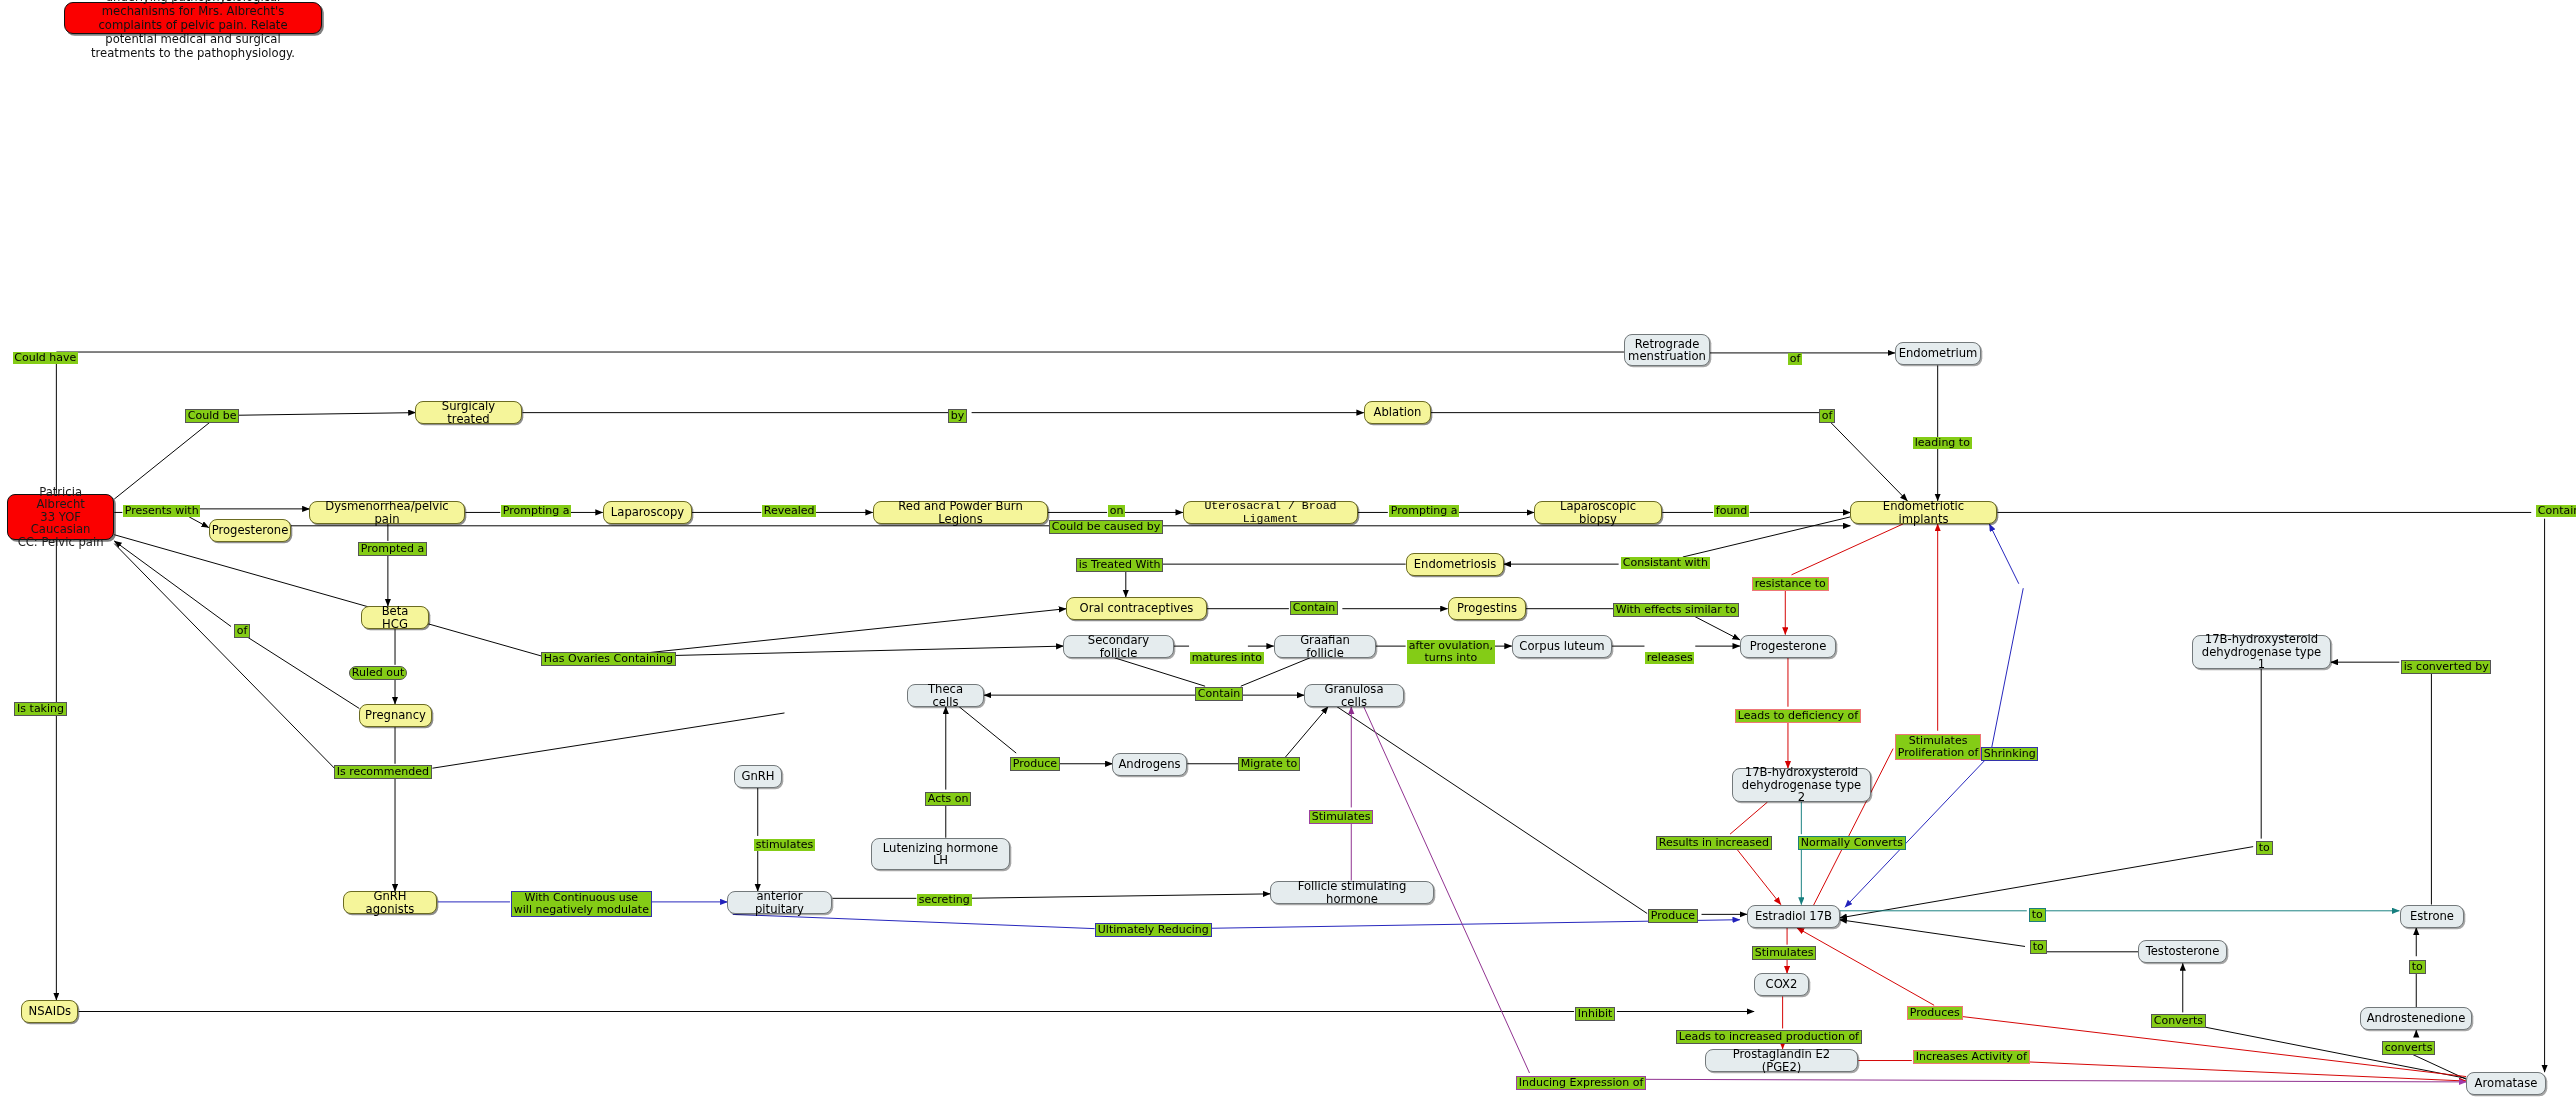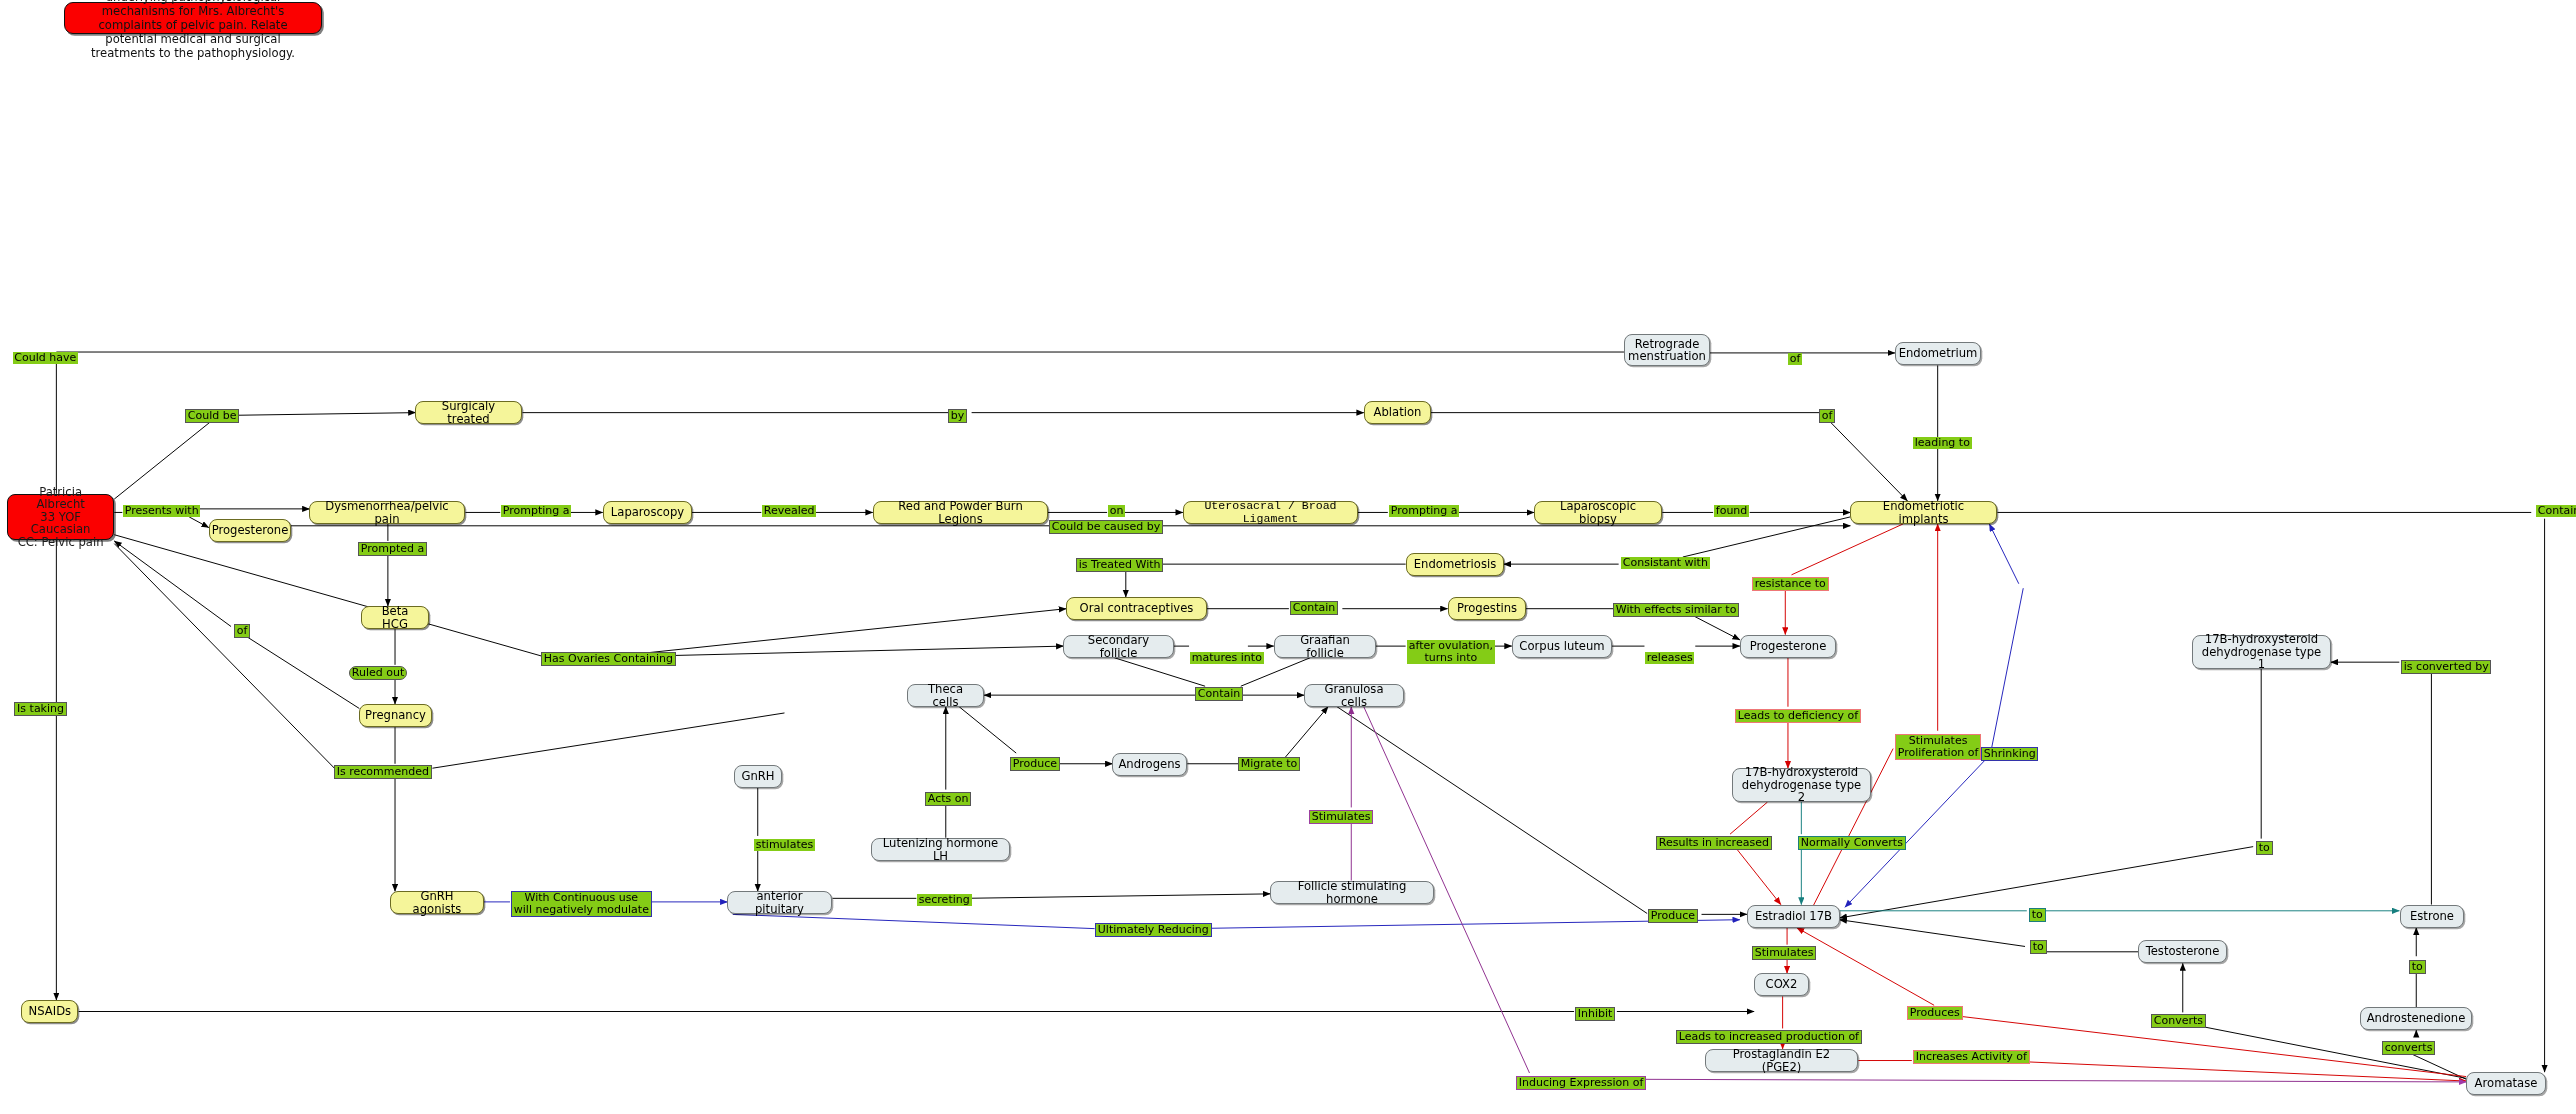--- a/index.html
+++ b/index.html
@@ -271,24 +271,24 @@
       <div class="node grey" style="left: 1274px; top: 635px; width: 102px; height: 23px;">Graafian follicle</div>
       <div class="node grey" style="left: 1512px; top: 635px; width: 100px; height: 23px;">Corpus luteum</div>
       <div class="node grey" style="left: 1740px; top: 635px; width: 96px; height: 23px;">Progesterone</div>
       <div class="node yellow" style="left: 359px; top: 704px; width: 73px; height: 23px;">Pregnancy</div>
       <div class="node grey" style="left: 907px; top: 684px; width: 77px; height: 23px;">Theca cells</div>
       <div class="node grey" style="left: 1304px; top: 684px; width: 100px; height: 23px;">Granulosa cells</div>
       <div class="node grey" style="left: 1112px; top: 753px; width: 75px; height: 23px;">Androgens</div>
       <div class="node grey" style="left: 734px; top: 765px; width: 48px; height: 23px;">GnRH</div>
       <div class="node grey" style="left: 1732px; top: 768px; width: 139px; height: 34px;">17B-hydroxysteroid
 dehydrogenase type 2</div>
-      <div class="node grey" style="left: 871px; top: 838px; width: 139px; height: 23px;">Lutenizing hormone LH</div>
+      <div class="node grey" style="left: 871px; top: 838px; width: 139px; height: 32px;">Lutenizing hormone LH</div>
       <div class="node grey" style="left: 1270px; top: 881px; width: 164px; height: 23px;">Follicle stimulating hormone</div>
       <div class="node grey" style="left: 727px; top: 891px; width: 105px; height: 23px;">anterior pituitary</div>
-      <div class="node yellow" style="left: 343px; top: 891px; width: 94px; height: 23px; margin-left: 47px;">GnRH agonists</div>
+      <div class="node yellow" style="left: 343px; top: 891px; width: 94px; height: 23px;">GnRH agonists</div>
       <div class="node grey" style="left: 1747px; top: 905px; width: 93px; height: 23px;">Estradiol 17B</div>
       <div class="node grey" style="left: 2400px; top: 905px; width: 64px; height: 23px;">Estrone</div>
       <div class="node grey" style="left: 2138px; top: 940px; width: 89px; height: 23px;">Testosterone</div>
       <div class="node grey" style="left: 2360px; top: 1007px; width: 112px; height: 23px;">Androstenedione</div>
       <div class="node grey" style="left: 1754px; top: 973px; width: 55px; height: 23px;">COX2</div>
       <div class="node yellow" style="left: 21.4px; top: 1000px; width: 57px; height: 23px;">NSAIDs</div>
       <div class="node grey" style="left: 1705px; top: 1049px; width: 153px; height: 23px;">Prostaglandin E2 (PGE2)</div>
       <div class="node grey" style="left: 2466px; top: 1072px; width: 80px; height: 23px;">Aromatase</div>
     </div>
 

